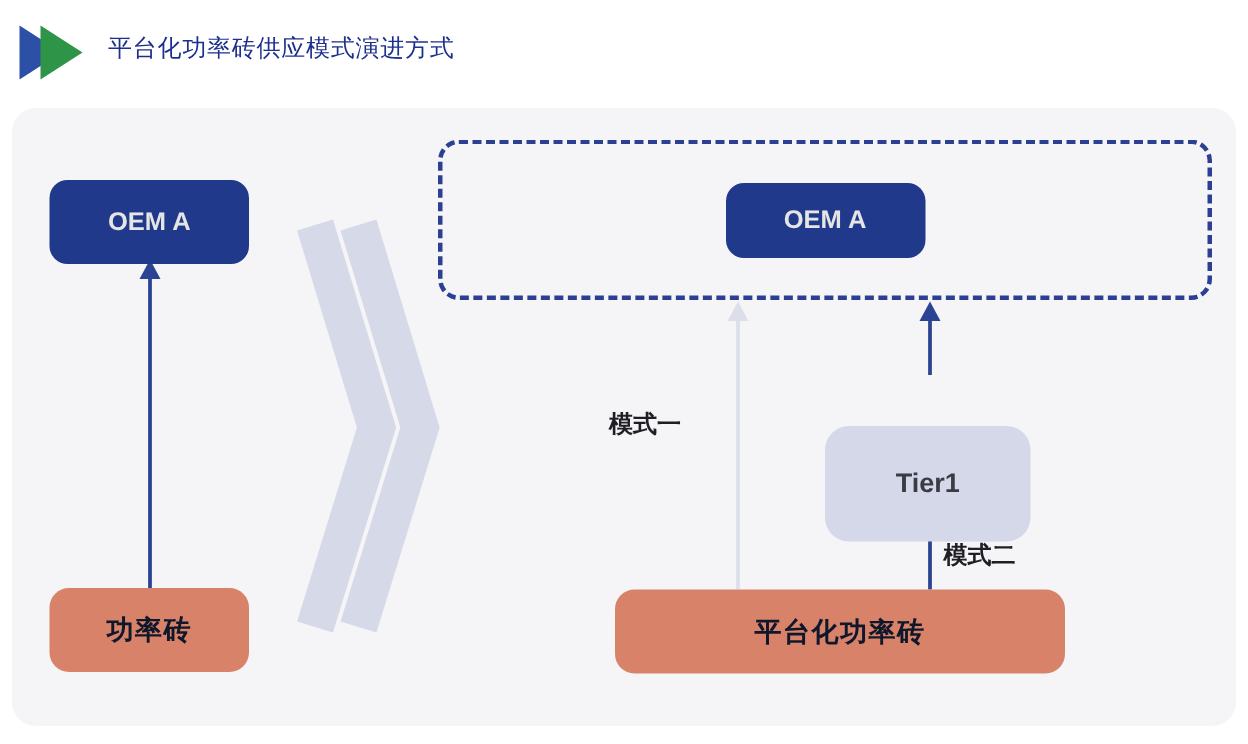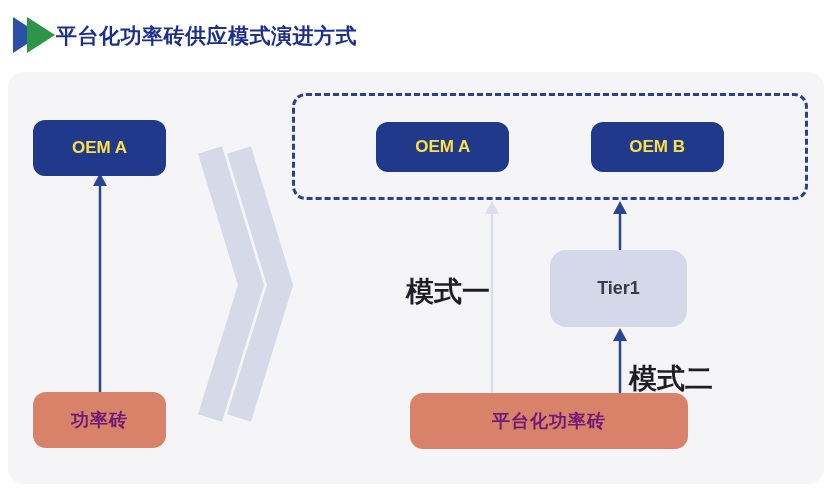--- a/index.html
+++ b/index.html
@@ -2,53 +2,53 @@
 <html style="--navy-box: #20398b; --salmon-box: #d9826a; --lavender-box: #d4d8e8; --dashed-border: #2b3f93; --dark-arrow: #2a4392; --light-arrow: #dcdfe9; --chevron: #d5d9e8; --card-bg: #f5f5f7; --title-text: #1c2f8c; --mode-text: #1e1e24; --icon-blue: #2b50a5; --icon-green: #2e9447;"><head>
 <meta charset="utf-8">
 <style>
   html,body{margin:0;padding:0;background:#ffffff;}
   *{box-sizing:border-box;font-family:"Liberation Sans","DejaVu Sans",sans-serif;}
   .page{position:relative;width:832px;height:496px;background:#ffffff;overflow:hidden;}
 
   
   .header{position:absolute;left:0;top:0;width:832px;height:72px;}
   .title-icon{position:absolute;left:12px;top:16px;width:48px;height:38px;}
-  .page-title{position:absolute;left:56px;top:22px;font-size:21px;font-weight:bold;
+  .page-title{position:absolute;left:72px;top:22px;font-size:16px;font-weight:normal;
       color:var(--title-text,#1c2f8c);letter-spacing:0.5px;}
 
   
   .card{position:absolute;left:8px;top:72px;width:816px;height:412px;
       background:var(--card-bg,#f5f5f7);border-radius:16px;}
 
   .svg-layer{position:absolute;left:0;top:0;width:816px;height:412px;pointer-events:none;}
   .chevron{stroke:var(--chevron,#d5d9e8);stroke-width:25;fill:none;stroke-linejoin:miter;}
   .arrow-dark{stroke:var(--dark-arrow,#2a4392);stroke-width:2.5;}
   .arrow-dark-head{fill:var(--dark-arrow,#2a4392);}
   .arrow-light{stroke:var(--light-arrow,#dcdfe9);stroke-width:2.5;}
   .arrow-light-head{fill:var(--light-arrow,#dcdfe9);}
 
   .box{position:absolute;display:flex;align-items:center;justify-content:center;
       text-align:center;font-weight:bold;}
-  .navy{background:var(--navy-box,#20398b);color:#fde047;border-radius:12px;font-size:17px;justify-content:center;}
-  .salmon{background:var(--salmon-box,#d9826a);color:#701a75;border-radius:13px;font-size:18px;letter-spacing:1px;}
+  .navy{background:var(--navy-box,#20398b);color:#e5e5e5;border-radius:12px;font-size:17px;justify-content:center;}
+  .salmon{background:var(--salmon-box,#d9826a);color:#0f172a;border-radius:13px;font-size:18px;letter-spacing:1px;}
   .lavender{background:var(--lavender-box,#d4d8e8);color:#3b3b45;border-radius:16px;
-      font-size:18px;line-height:1.45;}
+      font-size:18px;line-height:1.45;margin-top:34px;}
 
   .oem-left{left:25px;top:48px;width:133px;height:56px;}
   .src-left{left:25px;top:320px;width:133px;height:56px;}
 
   .dashed-group{position:absolute;left:284px;top:21px;width:516px;height:107px;
       border:3px dashed var(--dashed-border,#2b3f93);border-radius:14px;
       display:flex;align-items:center;justify-content:space-evenly;}
   .oem-in{position:relative;width:133px;height:50px;}
 
   .tier1{left:542px;top:178px;width:137px;height:77px;flex-direction:column;}
-  .src-right{left:402px;top:321px;width:278px;height:56px;}
+  .src-right{left:402px;top:321px;width:300px;height:56px;}
 
-  .mode-label{position:absolute;font-size:28px;font-weight:bold;color:var(--mode-text,#1e1e24);}
+  .mode-label{position:absolute;font-size:16px;font-weight:bold;color:var(--mode-text,#1e1e24);}
   .mode1{left:398px;top:201px;}
   .mode2{left:621px;top:288px;}
 </style>
 </head>
 <body>
 
 <div class="page">
 
   <div class="header">
     <svg class="title-icon" viewBox="0 0 48 38">
@@ -88,23 +88,20 @@
       <span>OEM A</span>
     </div>
     <div class="box salmon src-left">
       <span>功率砖</span>
     </div>
 
     <div class="dashed-group">
       <div class="box navy oem-in">
         <span>OEM A</span>
       </div>
-      <div class="box navy oem-in">
-        <span>OEM B</span>
-      </div>
     </div>
 
     <div class="box lavender tier1">
       <span>Tier1</span>
     </div>
 
     <div class="mode-label mode1">模式一</div>
     <div class="mode-label mode2">模式二</div>
 
     <div class="box salmon src-right">

